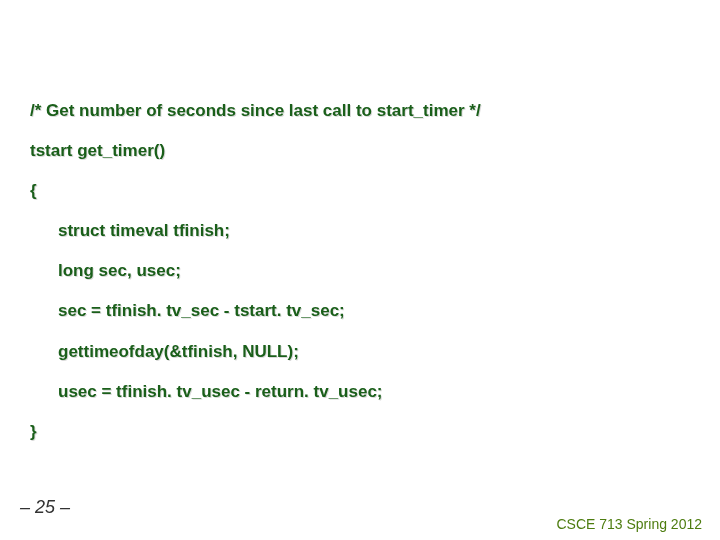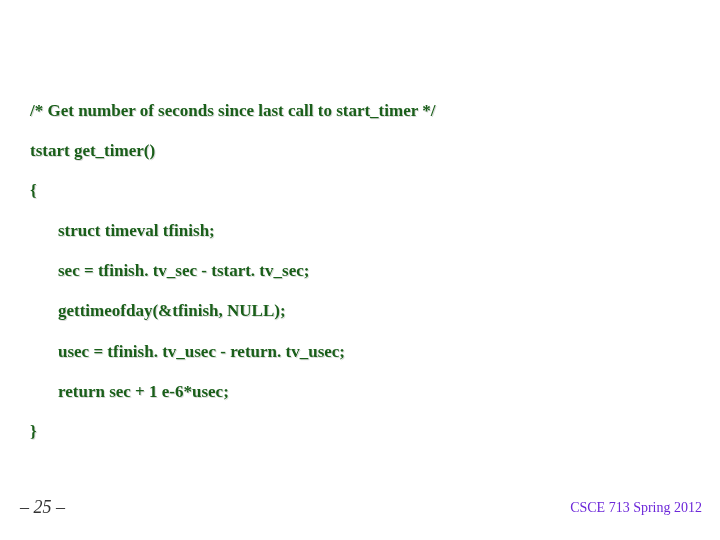--- a/index.html
+++ b/index.html
@@ -1,15 +1,15 @@
 <!DOCTYPE html>
 <html><head>
 <meta charset="utf-8">
 <style>
-  * { margin: 0; padding: 0; box-sizing: border-box; font-family: Liberation Serif, serif; }
+  * { margin: 0; padding: 0; box-sizing: border-box; }
   body {
     width: 720px;
     height: 540px;
     background: #ffffff;
     font-family: Arial, Helvetica, sans-serif;
     position: relative;
     overflow: hidden;
   }
   .content {
     padding: 100px 30px 0 30px;
@@ -28,35 +28,35 @@
   .footer-left {
     position: absolute;
     bottom: 22px;
     left: 20px;
     font-size: 18px;
     color: #333;
     font-style: italic;
   }
   .footer-right {
     position: absolute;
-    bottom: 24px;
+    bottom: 8px;
     right: 18px;
     font-size: 14px;
-    color: #6d28d9;
+    color: #4d7c0f;
   }
 </style>
 </head>
 <body>
 
 <div class="content">
   <div class="code-line">/* Get number of seconds since last call to start_timer */</div>
   <div class="code-line">tstart get_timer()</div>
   <div class="code-line">{</div>
   <div class="code-line indent">struct timeval tfinish;</div>
+  <div class="code-line indent">long sec, usec;</div>
   <div class="code-line indent">sec = tfinish. tv_sec - tstart. tv_sec;</div>
   <div class="code-line indent">gettimeofday(&amp;tfinish, NULL);</div>
   <div class="code-line indent">usec = tfinish. tv_usec - return. tv_usec;</div>
-  <div class="code-line indent">return sec + 1 e-6*usec;</div>
   <div class="code-line">}</div>
 </div>
 
 <div class="footer-left">– 25 –</div>
 <div class="footer-right">CSCE 713 Spring 2012</div>
 
 </body></html>

